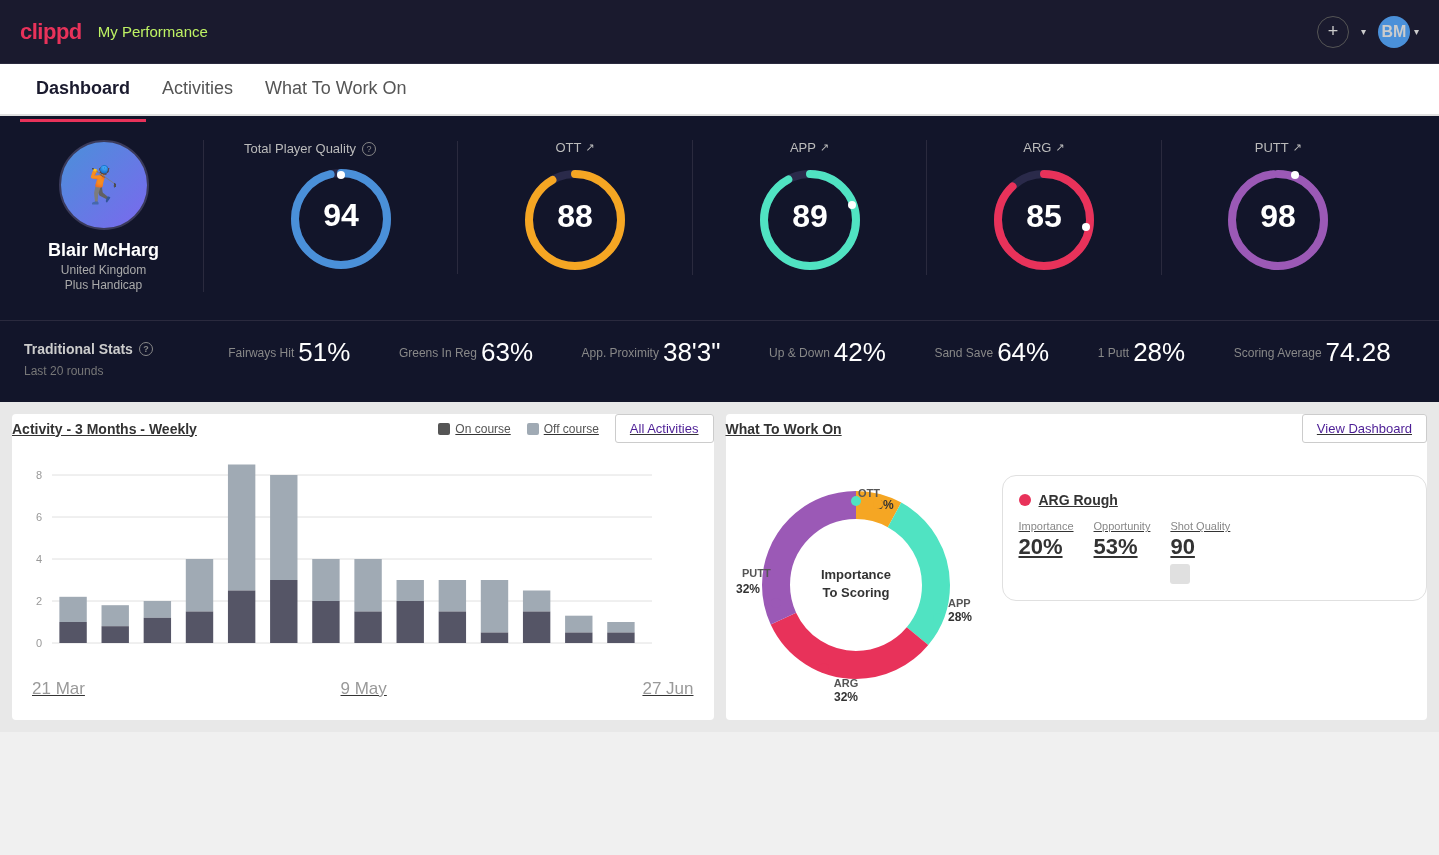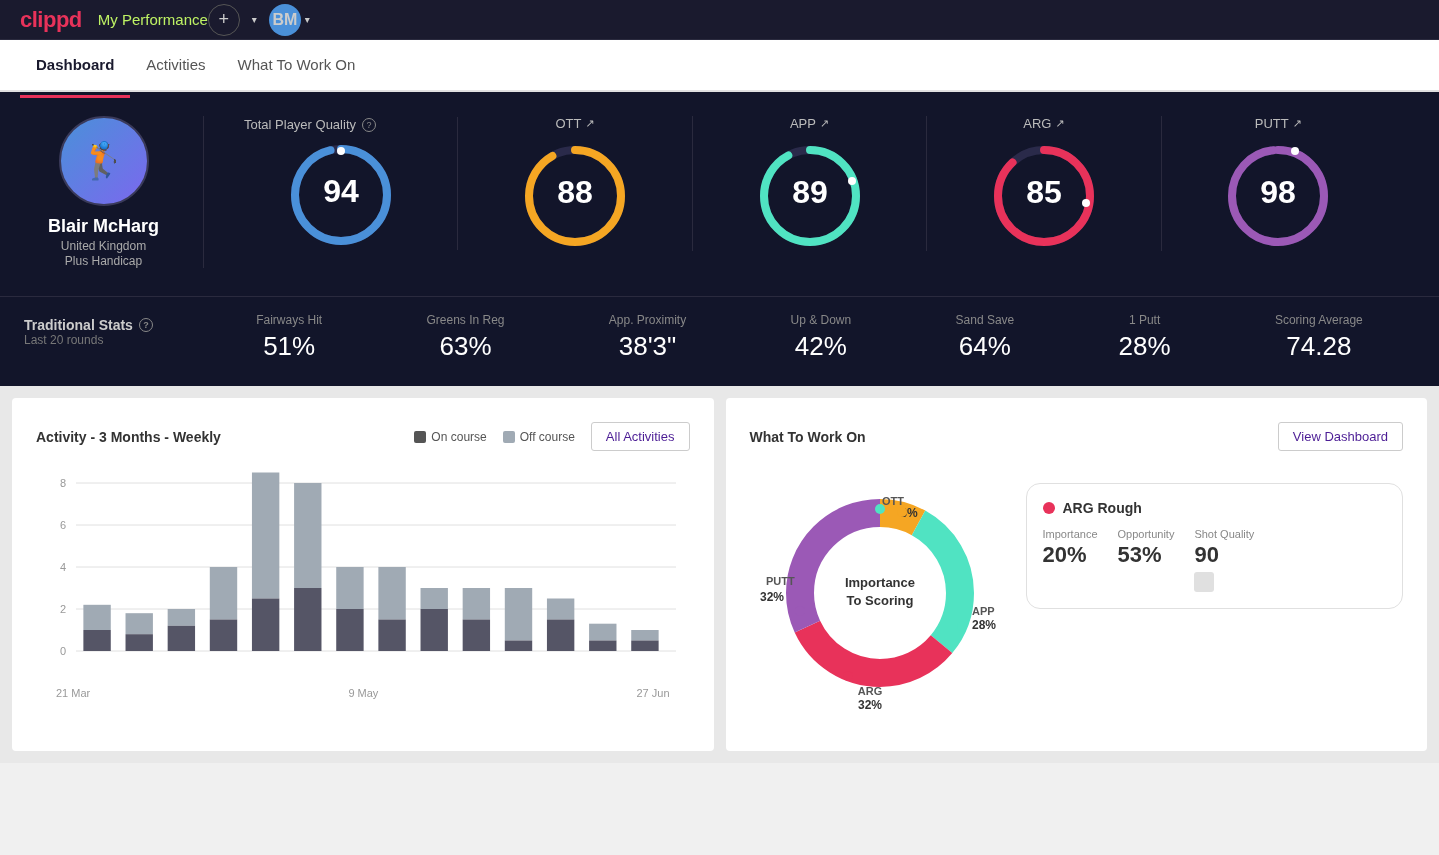--- a/index.html
+++ b/index.html
@@ -3,23 +3,23 @@
   <meta charset="utf-8">
   <style>
     * { box-sizing: border-box; margin: 0; padding: 0; }
     body { font-family: -apple-system, BlinkMacSystemFont, 'Segoe UI', sans-serif; background: #f0f0f0; color: #fff; }
 
     
     .header {
       background: #1a1a2e;
       display: flex;
       align-items: center;
-      justify-content: flex-start;
+      justify-content: space-between;
       padding: 0 20px;
-      height: 40px;
+      height: 64px;
       border-bottom: 1px solid #2a2a3e;
     }
     .header-left { display: flex; align-items: center; gap: 16px; }
     .logo { display: flex; align-items: center; }
     .logo-text { color: #e8325a; font-size: 22px; font-weight: 700; letter-spacing: -0.5px; }
     .header-title { color: #bef264; font-size: 15px; font-weight: 400; }
     .header-right { display: flex; align-items: center; gap: 12px; }
     .header-icon-btn {
       background: none; border: 1px solid #555; border-radius: 50%; width: 32px; height: 32px;
       color: #ccc; cursor: pointer; display: flex; align-items: center; justify-content: center; font-size: 18px;
@@ -34,21 +34,21 @@
     .tabs {
       background: #fff;
       display: flex;
       align-items: center;
       padding: 0 20px;
       border-bottom: 2px solid #e0e0e0;
       height: 52px;
     }
     .tab {
       color: #555;
-      font-size: 15px;
+      font-size: 18px;
       font-weight: 500;
       padding: 0 16px;
       height: 64px;
       display: flex;
       align-items: center;
       cursor: pointer;
       border-bottom: 3px solid transparent;
       margin-bottom: -2px;
       background: none; border-left: none; border-right: none; border-top: none;
     }
@@ -110,59 +110,60 @@
     
     .stats-bar {
       background: #12152a;
       padding: 16px 24px 24px;
       display: flex;
       align-items: flex-start;
       gap: 0;
     }
     .stats-info { min-width: 180px; padding-top: 4px; }
     .stats-title { font-size: 14px; font-weight: 600; color: #ccc; display: flex; align-items: center; gap: 6px; }
-    .stats-subtitle { font-size: 12px; color: #777; margin-top: 0; }
+    .stats-subtitle { font-size: 12px; color: #777; margin-top: 7px; }
     .stats-values { display: flex; flex: 1; justify-content: space-around; }
-    .stat-item { display: flex; flex-direction: column; align-items: center; gap: 4px; }
+    .stat-item { display: flex; flex-direction: row; align-items: center; gap: 4px; }
     .stat-name { font-size: 12px; color: #888; }
     .stat-value { font-size: 26px; font-weight: 300; color: #fff; }
 
     
     .bottom-panels {
       display: flex;
       gap: 12px;
       padding: 12px;
       background: #e8e8e8;
       min-height: 330px;
     }
     .panel {
       background: #fff;
       border-radius: 4px;
-      padding: 24px;
+      padding: 0;
       flex: 1;
       color: #333;
+      text-decoration: underline;
     }
     .panel-header {
       display: flex;
       justify-content: space-between;
       align-items: center;
       margin-bottom: 12px;
     }
     .panel-title { font-size: 14px; font-weight: 600; color: #333; }
     .panel-legend { display: flex; align-items: center; gap: 16px; font-size: 12px; color: #555; }
     .legend-item { display: flex; align-items: center; gap: 5px; }
     .legend-dot { width: 12px; height: 12px; border-radius: 2px; }
     .btn-outline {
       border: 1px solid #ccc; background: #fff; color: #4c1d95; font-size: 13px;
       padding: 6px 14px; cursor: pointer; border-radius: 3px;
     }
 
     
     .chart-area { position: relative; height: 220px; }
-    .chart-x-labels { display: flex; justify-content: space-between; font-size: 11px; color: #999; padding: 4px 20px 0; }
+    .chart-x-labels { display: flex; justify-content: space-between; font-size: 17px; color: #999; padding: 4px 20px 0; }
 
     
     .work-on-content { display: flex; gap: 16px; align-items: flex-start; }
     .donut-area { flex: 0 0 260px; position: relative; }
     .info-card {
       flex: 1;
       border: 1px solid #e0e0e0;
       border-radius: 14px;
       padding: 16px;
       margin-top: 20px;

